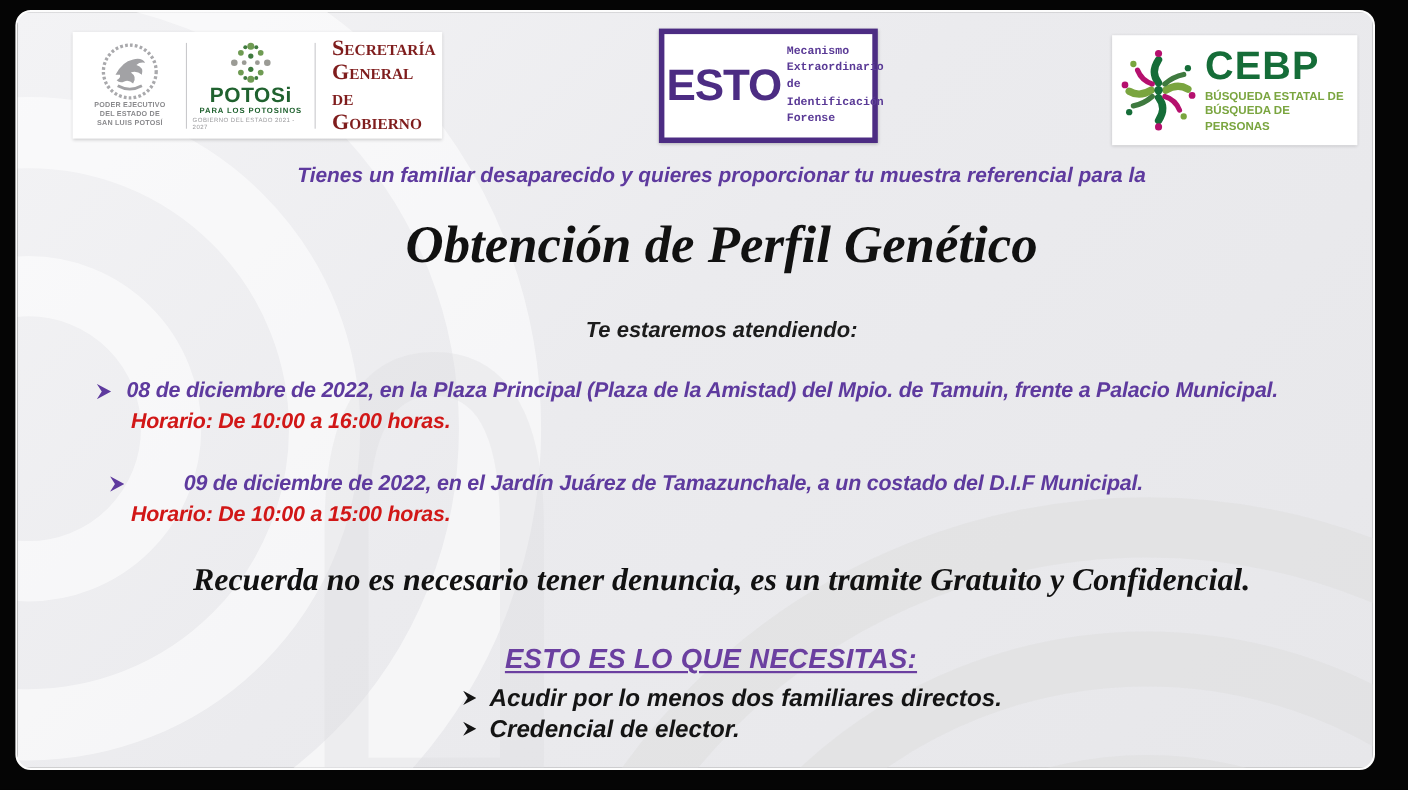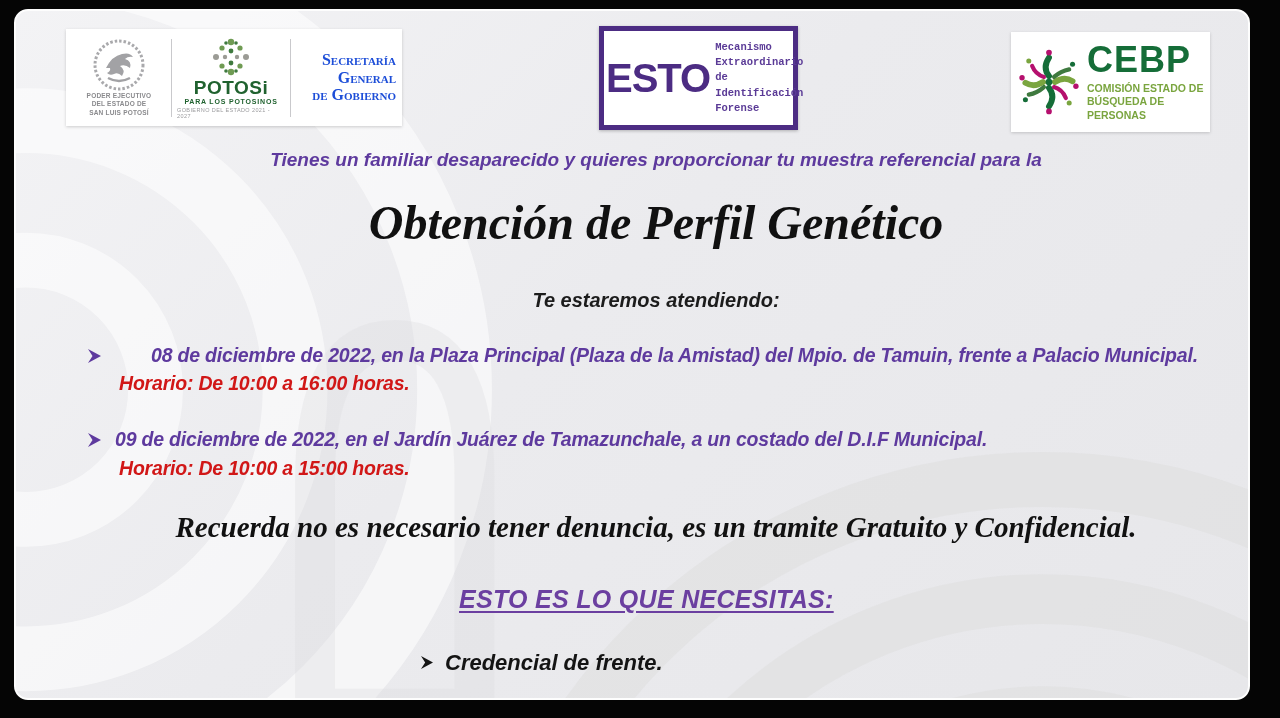--- a/index.html
+++ b/index.html
@@ -30,23 +30,22 @@
   .gov-seal { width: 94px; display: flex; flex-direction: column; align-items: center; }
   .gov-seal-caption { font-size: 6.5px; color: #8a8a8d; text-align: center; line-height: 1.25; font-weight: 700; letter-spacing: .2px; }
   .gov-divider { width: 1px; height: 78px; background: #c9c9cc; margin: 0 5px; }
   .potosi { width: 108px; display: flex; flex-direction: column; align-items: center; }
   .potosi-title { font-size: 19px; font-weight: 800; color: #20622f; letter-spacing: .5px; line-height: 1; }
   .potosi-sub { font-size: 7px; font-weight: 800; color: #20622f; letter-spacing: .8px; margin-top: 1px; }
   .potosi-foot { font-size: 5.5px; color: #9a9a9d; letter-spacing: .4px; margin-top: 2px; }
   .secretaria {
     flex: 1; padding-left: 10px;
     font-variant: small-caps;
-    font-size: 16px; line-height: 1.12; color: #1d4ed8; font-weight: 600;
+    font-size: 20px; line-height: 1.12; color: #7f1d1d; font-weight: 600;
     font-family: "Liberation Serif", serif;
-    text-align: right;
   }
 
   .meif-box {
     position: absolute; left: 583px; top: 15px; width: 199px; height: 104px;
     background: #4c2c83; padding: 5px;
     box-shadow: 0 1px 3px rgba(0,0,0,.25);
   }
   .meif-inner {
     width: 100%; height: 100%; background: #ffffff;
     display: flex; align-items: center;
@@ -55,21 +54,21 @@
   .meif-acronym {
     font-size: 40px; font-weight: 800; color: #4c2c83;
     letter-spacing: -1px; margin-left: 2px;
   }
   .meif-text {
     margin-left: 5px; font-size: 10.5px; line-height: 1.45;
     color: #5a3a96; font-weight: 600; font-family: Liberation Mono, monospace;
   }
 
   .cebp-box {
-    position: absolute; left: 995px; top: 21px; width: 199px; height: 100px;
+    position: absolute; left: 995px; top: 21px; width: 223px; height: 100px;
     background: #ffffff; box-shadow: 0 1px 3px rgba(0,0,0,.18);
     display: flex; align-items: center; padding: 6px;
   }
   .cebp-right { margin-left: 6px; display: flex; flex-direction: column; }
   .cebp-acronym { font-size: 36px; font-weight: 800; color: #156d38; letter-spacing: 1px; line-height: 1; }
   .cebp-lines { font-size: 10.5px; font-weight: 800; color: #7aa53f; line-height: 1.25; margin-top: 4px; }
 
   
   .txt { position: absolute; white-space: nowrap; }
   .intro {
@@ -83,22 +82,22 @@
   }
   .subtitle {
     left: 0; width: 1280px; top: 278px; text-align: center;
     font-size: 20px; font-style: italic; font-weight: 700; color: #1c1c1c;
   }
   .event-line {
     font-size: 19.5px; font-style: italic; font-weight: 700; color: #5e3a9e;
     letter-spacing: -0.2px;
     display: flex; align-items: flex-start;
   }
-  .event-1 { left: 72px; top: 333px; gap: 36px; }
-  .event-2 { left: 72px; top: 417px; }
+  .event-1 { left: 72px; top: 333px; }
+  .event-2 { left: 84px; top: 417px; gap: 40px; }
   .schedule {
     font-size: 19.5px; font-style: italic; font-weight: 700; color: #d11717;
     letter-spacing: -0.2px;
   }
   .schedule-1 { left: 103px; top: 361px; }
   .schedule-2 { left: 103px; top: 446px; text-align: right; }
   .reminder {
     left: 0; width: 1280px; top: 500px; text-align: center;
     font-family: "Liberation Serif", serif;
     font-size: 29px; font-style: italic; font-weight: 700; color: #111111;
@@ -229,21 +228,21 @@
       </g>
       <g fill="#156d38">
         <circle cx="10" cy="62" r="3"></circle>
           <circle cx="66" cy="20" r="3"></circle>
         <circle cx="38" cy="41" r="4"></circle>
       </g>
     </svg>
     <div class="cebp-right">
       <div class="cebp-acronym">CEBP</div>
       <div class="cebp-lines">
-        <div>COMISIÓN ESTADO DE</div>
+        <div>BÚSQUEDA ESTATAL DE</div>
         <div>BÚSQUEDA DE PERSONAS</div>
       </div>
     </div>
   </div>
 
   <div class="txt intro">Tienes un familiar desaparecido  y quieres proporcionar tu muestra referencial para la</div>
 
   <div class="txt main-title">Obtención de Perfil Genético</div>
 
   <div class="txt subtitle">Te estaremos atendiendo:</div>
@@ -261,20 +260,26 @@
       <polygon points="0,0 13,7 0,14 4.5,7" fill="#5e3a9e"></polygon>
     </svg>
     <span>09 de diciembre de 2022, en el Jardín Juárez de Tamazunchale, a un costado del D.I.F Municipal.</span>
   </div>
   <div class="txt schedule schedule-2">Horario: De 10:00 a 15:00 horas.</div>
 
   <div class="txt reminder">Recuerda no es necesario tener denuncia, es un tramite Gratuito y Confidencial.</div>
 
   <div class="txt req-title">ESTO ES LO QUE NECESITAS:</div>
 
+  <div class="txt req-item req-1">
+    <svg class="arrow" width="12" height="13" viewBox="0 0 13 14">
+      <polygon points="0,0 13,7 0,14 4.5,7" fill="#141414"></polygon>
+    </svg>
+    <span>Acudir por lo menos dos familiares directos.</span>
+  </div>
   <div class="txt req-item req-2">
     <svg class="arrow" width="12" height="13" viewBox="0 0 13 14">
       <polygon points="0,0 13,7 0,14 4.5,7" fill="#141414"></polygon>
     </svg>
-    <span>Credencial de frente.</span>
+    <span>Credencial de elector.</span>
   </div>
 
 </div>
 
 </body></html>

